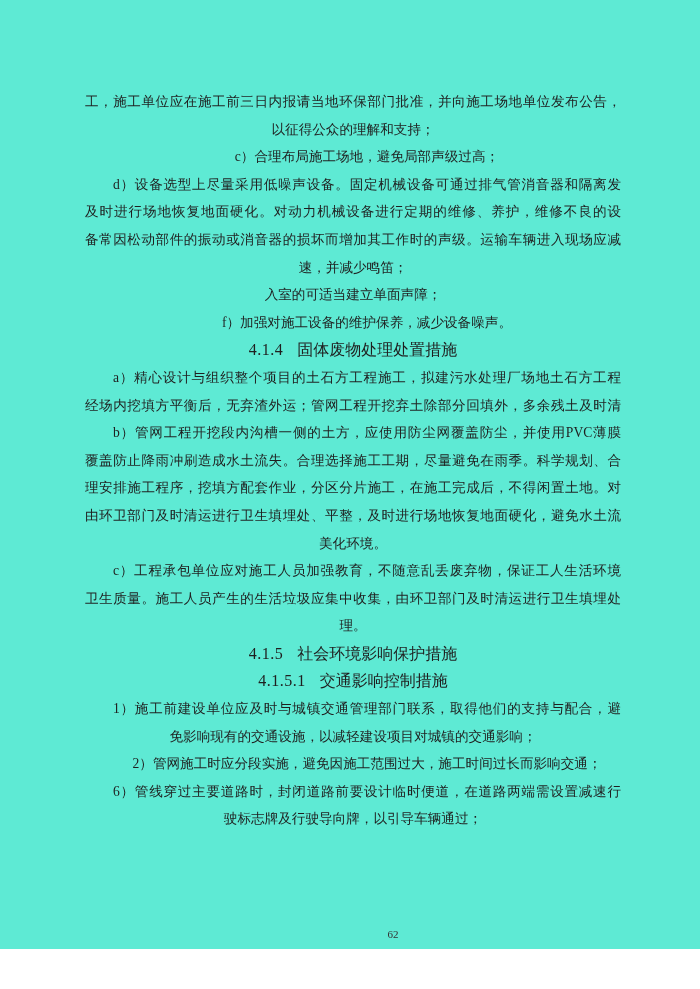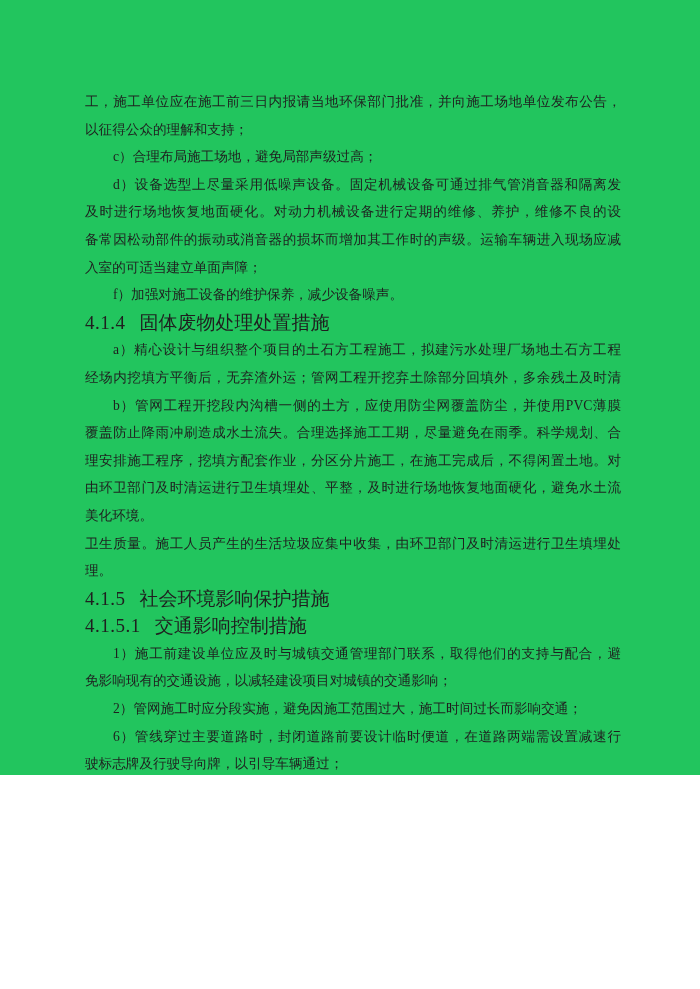--- a/index.html
+++ b/index.html
@@ -3,48 +3,48 @@
 <meta charset="utf-8">
 <style>
   html, body {
     margin: 0;
     padding: 0;
     background: #ffffff;
   }
   .page {
     position: relative;
     width: 700px;
-    height: 775px;
-    background: #22c55e;
+    height: 949px;
+    background: #5eead4;
     overflow: hidden;
     font-family: "Liberation Serif", "DejaVu Serif", serif;
     color: #1f1f1f;
   }
   .doc-body {
     position: absolute;
     left: 85px;
     top: 88px;
     width: 536px;
   }
   .line {
     font-size: 13.6px;
     line-height: 27.6px;
     height: 27.6px;
-    text-align: left;
+    text-align: center;
     overflow: hidden;
   }
   .line.fill {
     text-align: justify;
     text-align-last: justify;
   }
   .line.indent {
     padding-left: 28px;
   }
   .line.heading {
-    font-size: 19px;
+    font-size: 16px;
   }
   .hnum {
     display: inline-block;
     margin-right: 14px;
     letter-spacing: 0.5px;
   }
   .page-number {
     position: absolute;
     left: 0;
     top: 928px;
@@ -59,30 +59,32 @@
 <body>
 
 <div class="page">
   <div class="doc-body">
       <div class="line fill">工，施工单位应在施工前三日内报请当地环保部门批准，并向施工场地单位发布公告，</div>
       <div class="line">以征得公众的理解和支持；</div>
       <div class="line indent">c）合理布局施工场地，避免局部声级过高；</div>
       <div class="line indent fill">d）设备选型上尽量采用低噪声设备。固定机械设备可通过排气管消音器和隔离发</div>
       <div class="line fill">及时进行场地恢复地面硬化。对动力机械设备进行定期的维修、养护，维修不良的设</div>
       <div class="line fill">备常因松动部件的振动或消音器的损坏而增加其工作时的声级。运输车辆进入现场应减</div>
+      <div class="line">速，并减少鸣笛；</div>
       <div class="line">入室的可适当建立单面声障；</div>
       <div class="line indent">f）加强对施工设备的维护保养，减少设备噪声。</div>
       <div class="line heading"><span class="hnum">4.1.4</span><span>固体废物处理处置措施</span></div>
       <div class="line indent fill">a）精心设计与组织整个项目的土石方工程施工，拟建污水处理厂场地土石方工程</div>
       <div class="line fill">经场内挖填方平衡后，无弃渣外运；管网工程开挖弃土除部分回填外，多余残土及时清</div>
       <div class="line indent fill">b）管网工程开挖段内沟槽一侧的土方，应使用防尘网覆盖防尘，并使用PVC薄膜</div>
       <div class="line fill">覆盖防止降雨冲刷造成水土流失。合理选择施工工期，尽量避免在雨季。科学规划、合</div>
       <div class="line fill">理安排施工程序，挖填方配套作业，分区分片施工，在施工完成后，不得闲置土地。对</div>
       <div class="line fill">由环卫部门及时清运进行卫生填埋处、平整，及时进行场地恢复地面硬化，避免水土流失，</div>
       <div class="line">美化环境。</div>
+      <div class="line indent fill">c）工程承包单位应对施工人员加强教育，不随意乱丢废弃物，保证工人生活环境</div>
       <div class="line fill">卫生质量。施工人员产生的生活垃圾应集中收集，由环卫部门及时清运进行卫生填埋处</div>
       <div class="line">理。</div>
       <div class="line heading"><span class="hnum">4.1.5</span><span>社会环境影响保护措施</span></div>
       <div class="line heading"><span class="hnum">4.1.5.1</span><span>交通影响控制措施</span></div>
       <div class="line indent fill">1）施工前建设单位应及时与城镇交通管理部门联系，取得他们的支持与配合，避</div>
       <div class="line">免影响现有的交通设施，以减轻建设项目对城镇的交通影响；</div>
       <div class="line indent">2）管网施工时应分段实施，避免因施工范围过大，施工时间过长而影响交通；</div>
       <div class="line indent fill">6）管线穿过主要道路时，封闭道路前要设计临时便道，在道路两端需设置减速行</div>
       <div class="line">驶标志牌及行驶导向牌，以引导车辆通过；</div>
     </div>

